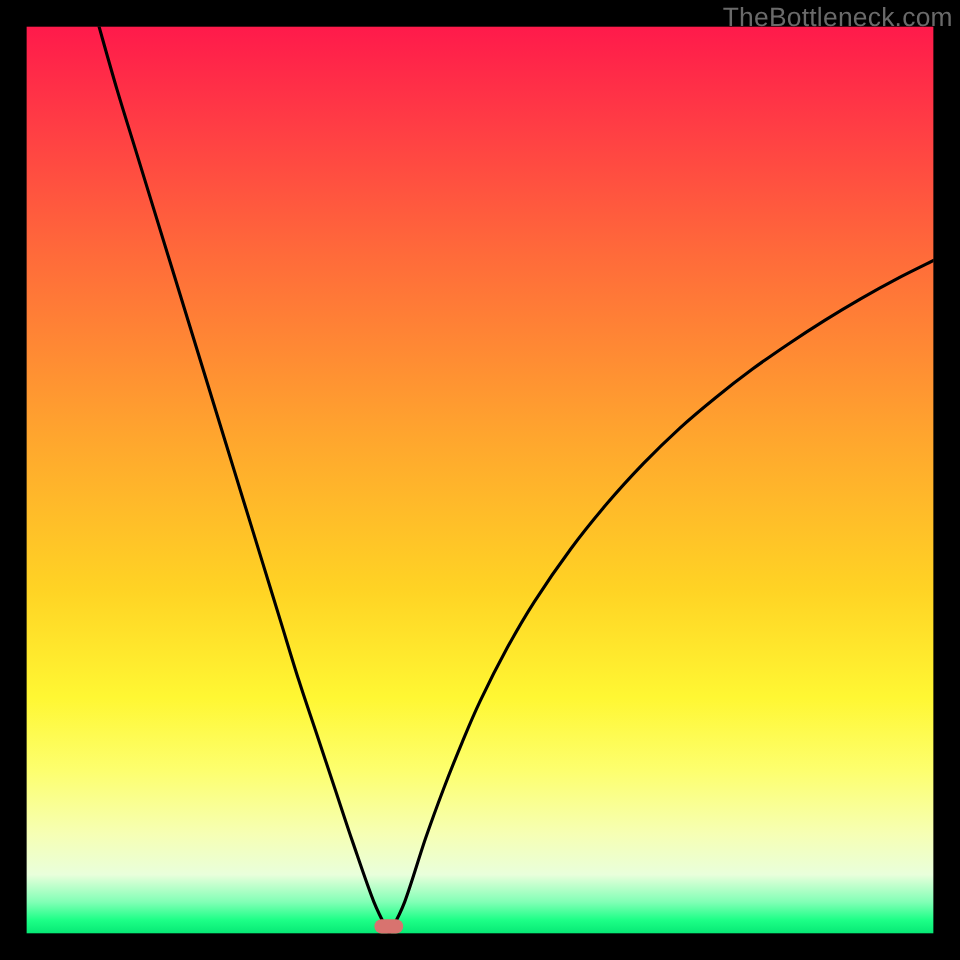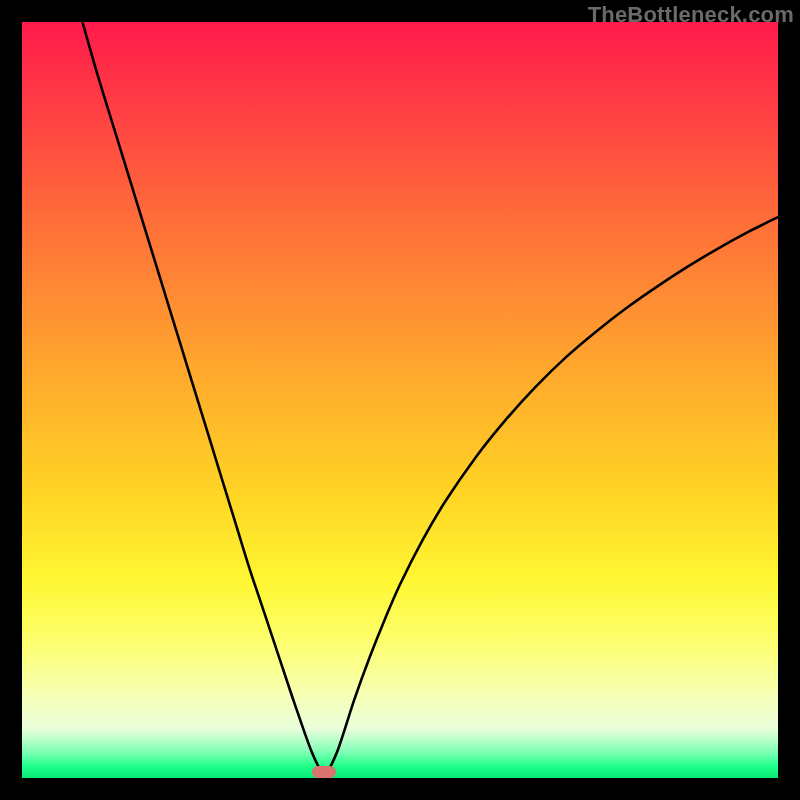--- a/index.html
+++ b/index.html
@@ -25,21 +25,21 @@
     top: 0;
     width: 756px;
     height: 756px;
   }
   .watermark {
     position: absolute;
     top: 2px;
     right: 6px;
     color: #6a6a6a;
     font-size: 22px;
-    font-weight: 700;
+    font-weight: 400;
     letter-spacing: 0.2px;
   }
   .marker {
     position: absolute;
     height: 12px;
     border-radius: 6px;
     background: #d8736f;
   }
 </style>
 </head>

